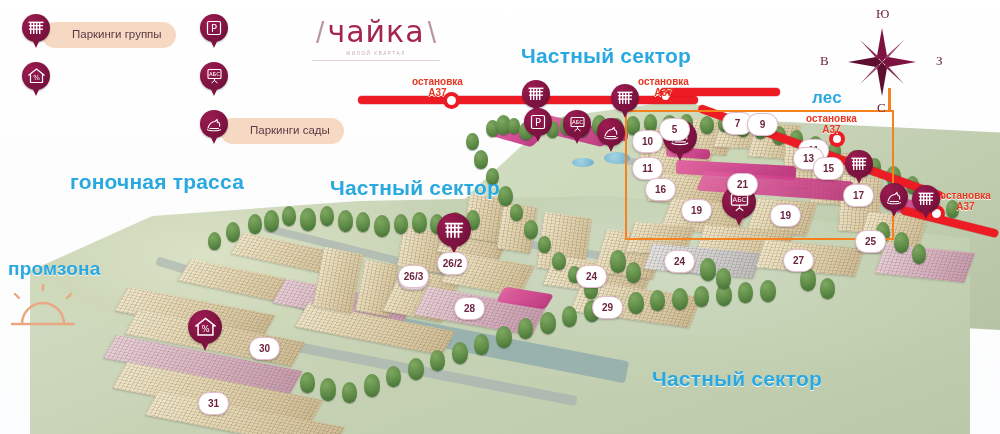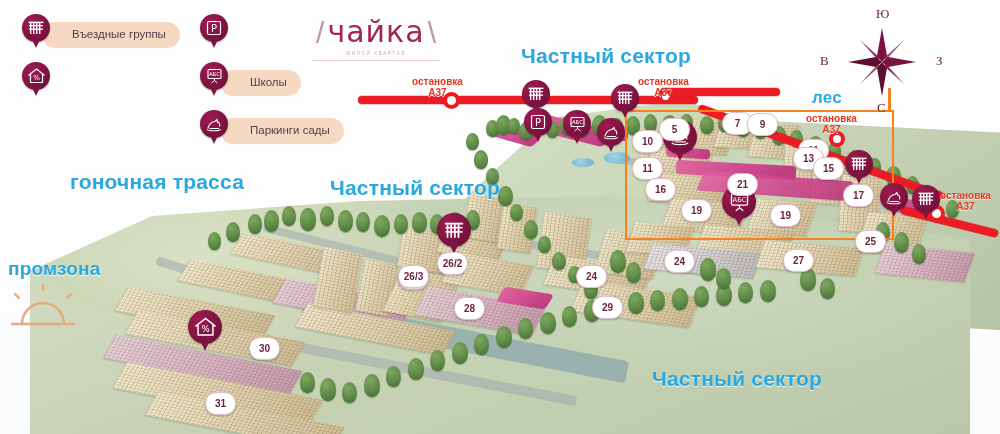--- a/index.html
+++ b/index.html
@@ -305,21 +305,21 @@
   </div>
 
   <div class="orangebox" style="left:625px;top:110px;width:265px;height:126px;"></div>
   <div class="orangeline" style="left:888px;top:88px;width:2.5px;height:24px;"></div>
 
   <div class="legend">
 
     <div class="legend-col" style="left:0;top:0;width:180px;">
       <div class="legend-item">
         <div class="chip">
-          <span>Въездные группы</span>
+          <span>Паркинги группы</span>
         </div>
         <div class="pin" style="left:0;top:0;">
           <div class="head"></div>
             <div class="tail"></div>
           <div class="gl">
               <svg width="16" height="14" viewBox="0 0 16 14">
                 <rect x="1" y="4" width="14" height="1.3" fill="#fff"></rect>
                 <rect x="1" y="7.5" width="14" height="1.3" fill="#fff"></rect>
                 <rect x="2" y="2" width="1.4" height="11" fill="#fff"></rect>
                 <rect x="5" y="2" width="1.4" height="11" fill="#fff"></rect>
@@ -354,23 +354,20 @@
           <div class="gl">
               <svg width="16" height="16" viewBox="0 0 16 16">
                 <rect x="1.5" y="1.5" width="13" height="13" rx="1.5" fill="none" stroke="#fff" stroke-width="1.2"></rect>
                 <text x="8" y="12" font-size="10" fill="#fff" text-anchor="middle" font-family="DejaVu Sans">P</text>
               </svg>
             </div>
         </div>
       </div>
 
       <div class="legend-item">
-        <div class="chip">
-          <span>Школы</span>
-        </div>
         <div class="pin" style="left:0;top:0;">
           <div class="head"></div>
             <div class="tail"></div>
           <div class="gl">
               <svg width="17" height="16" viewBox="0 0 17 16">
                 <rect x="2" y="1.5" width="13" height="9" rx="1" fill="none" stroke="#fff" stroke-width="1.1"></rect>
                 <text x="8.5" y="8.4" font-size="5.4" fill="#fff" text-anchor="middle" font-family="DejaVu Sans">АБС</text>
                 <path d="M8.5 10.5 L8.5 13 M5.5 15 L8.5 12.6 L11.5 15" fill="none" stroke="#fff" stroke-width="1"></path>
               </svg>
             </div>
@@ -621,15 +618,15 @@
   <div class="numbadge" style="left:664px;top:250px;">24</div>
   <div class="numbadge" style="left:855px;top:230px;">25</div>
   <div class="numbadge" style="left:783px;top:249px;">27</div>
   <div class="numbadge" style="left:576px;top:265px;">24</div>
   <div class="numbadge" style="left:592px;top:296px;">29</div>
   <div class="numbadge" style="left:454px;top:297px;">28</div>
   <div class="numbadge" style="left:398px;top:267px;">26/1</div>
   <div class="numbadge" style="left:437px;top:252px;">26/2</div>
   <div class="numbadge" style="left:398px;top:265px;">26/3</div>
   <div class="numbadge" style="left:249px;top:337px;">30</div>
-  <div class="numbadge" style="left:205px;top:392px;">31</div>
+  <div class="numbadge" style="left:198px;top:392px;">31</div>
 
 </div>
 
 </body></html>

